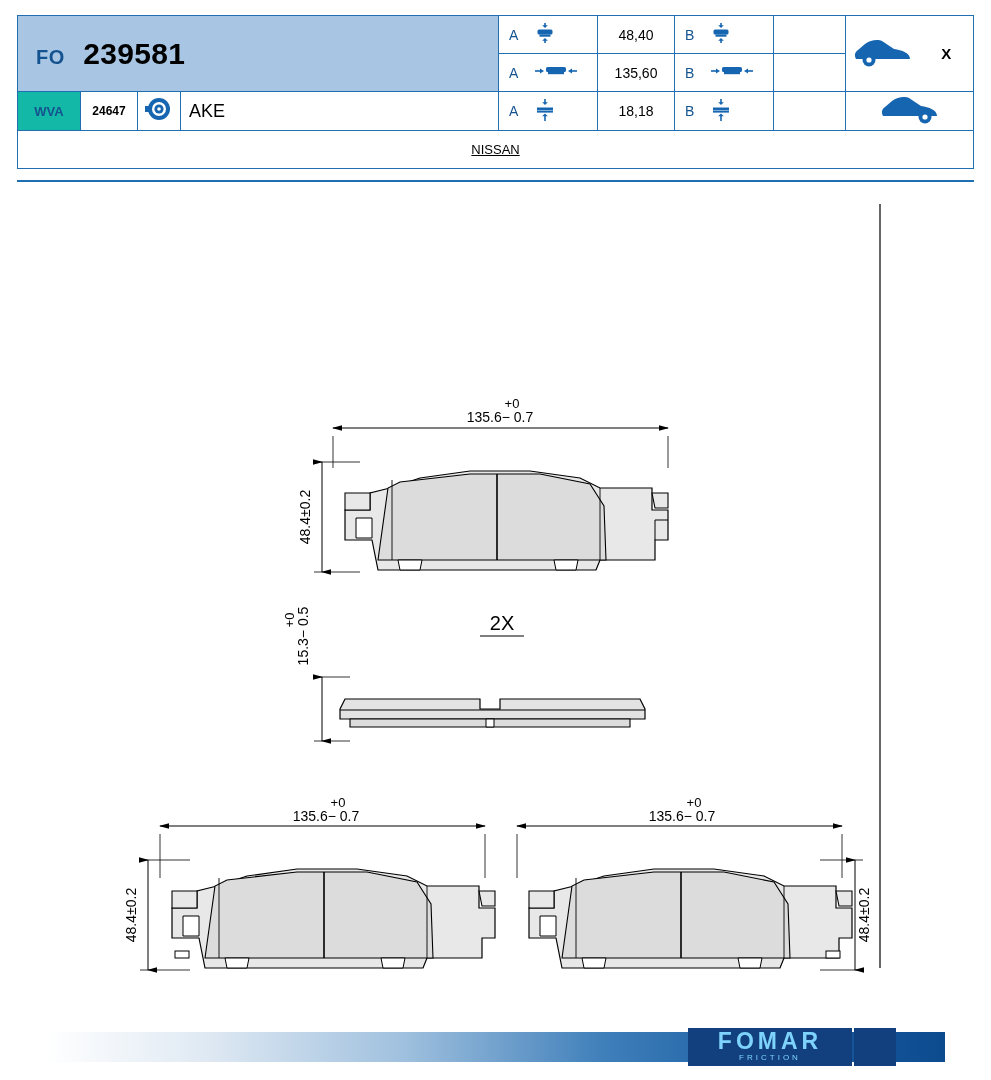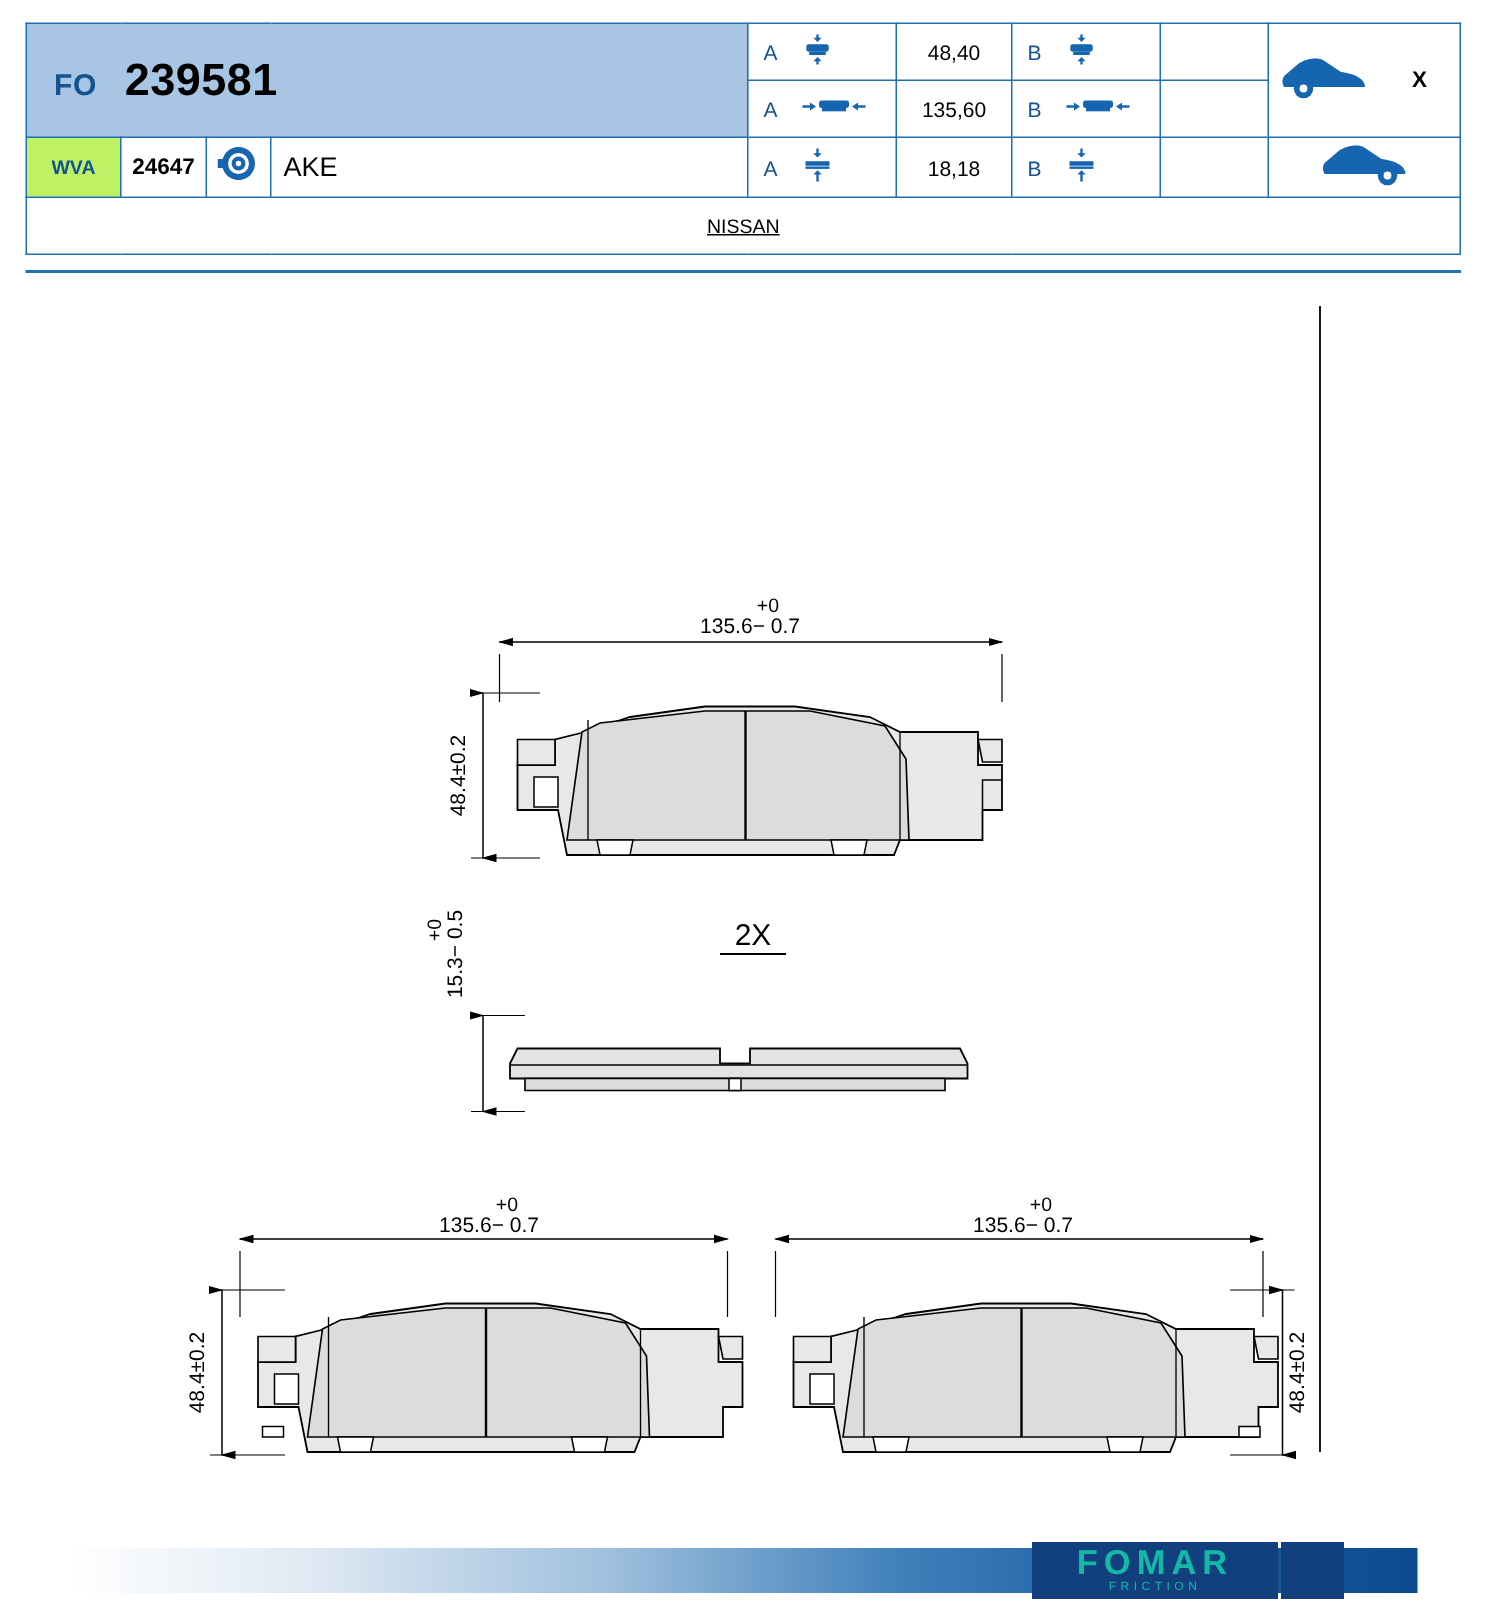--- a/index.html
+++ b/index.html
@@ -51,30 +51,30 @@
     letter-spacing: .5px;
   }
   .fo-number {
     font-size: 30px;
     font-weight: bold;
     color: #000;
     margin-left: 14px;
     letter-spacing: .3px;
   }
   .cell-wva {
-    background: #bef264;
+    background: #14b8a6;
     text-align: center;
     font-size: 13px;
     font-weight: bold;
     color: #14538f;
   }
   .cell-wva-num {
     background: #ffffff;
     text-align: center;
-    font-size: 15px;
+    font-size: 12px;
     font-weight: bold;
     color: #000;
   }
   .cell-icon-disc {
     background: #ffffff;
     text-align: center;
   }
   .cell-ake {
     background: #ffffff;
     padding-left: 8px !important;
@@ -161,21 +161,21 @@
     height: 30px;
     background: linear-gradient(to right, #ffffff 0%, #dfe9f3 18%, #9fc0de 40%, #3f7fba 62%, #1b5ea3 80%, #0d4b8f 100%);
   }
   .footer-logo {
     position: absolute;
     left: 688px;
     top: 12px;
     width: 164px;
     height: 38px;
     background: #12407e;
-    color: #14b8a6;
+    color: #7dd3fc;
     text-align: center;
   }
   .footer-logo .fl-main {
     font-size: 23px;
     font-weight: bold;
     letter-spacing: 4px;
     line-height: 24px;
     display: block;
     margin-top: 1px;
   }

